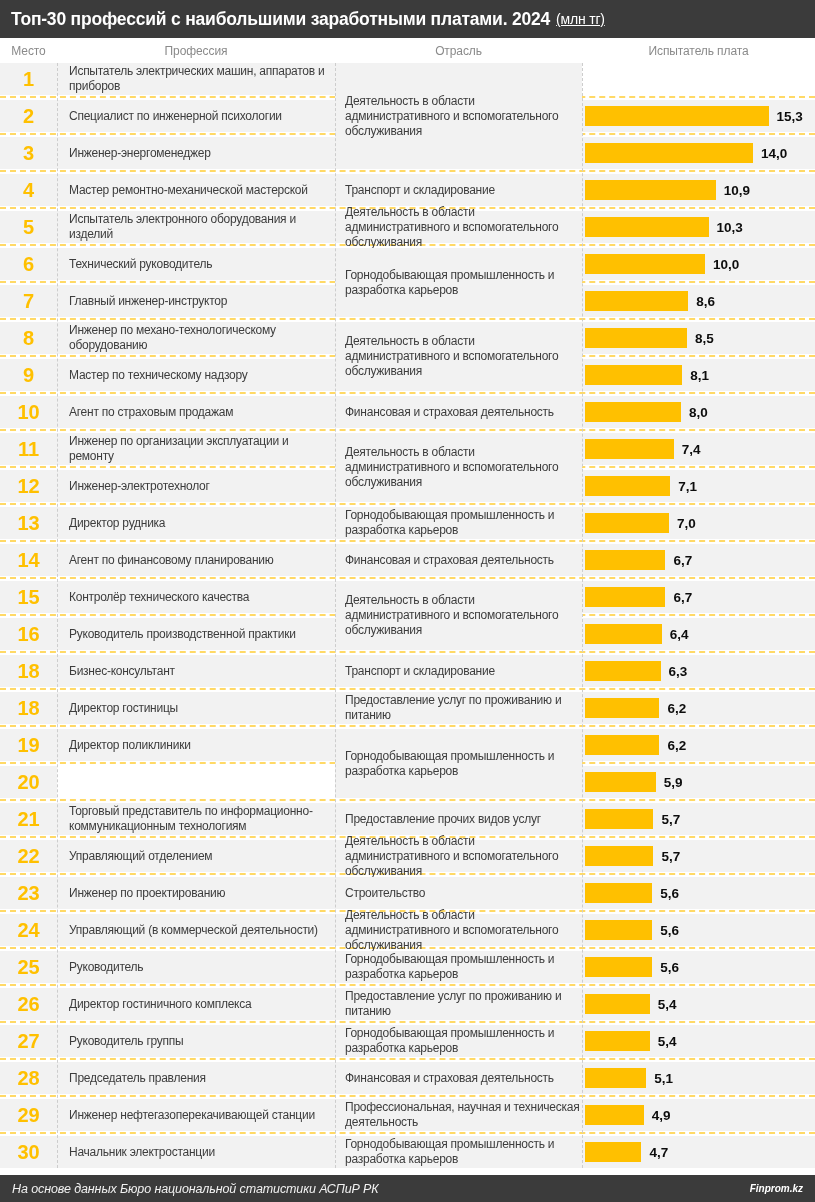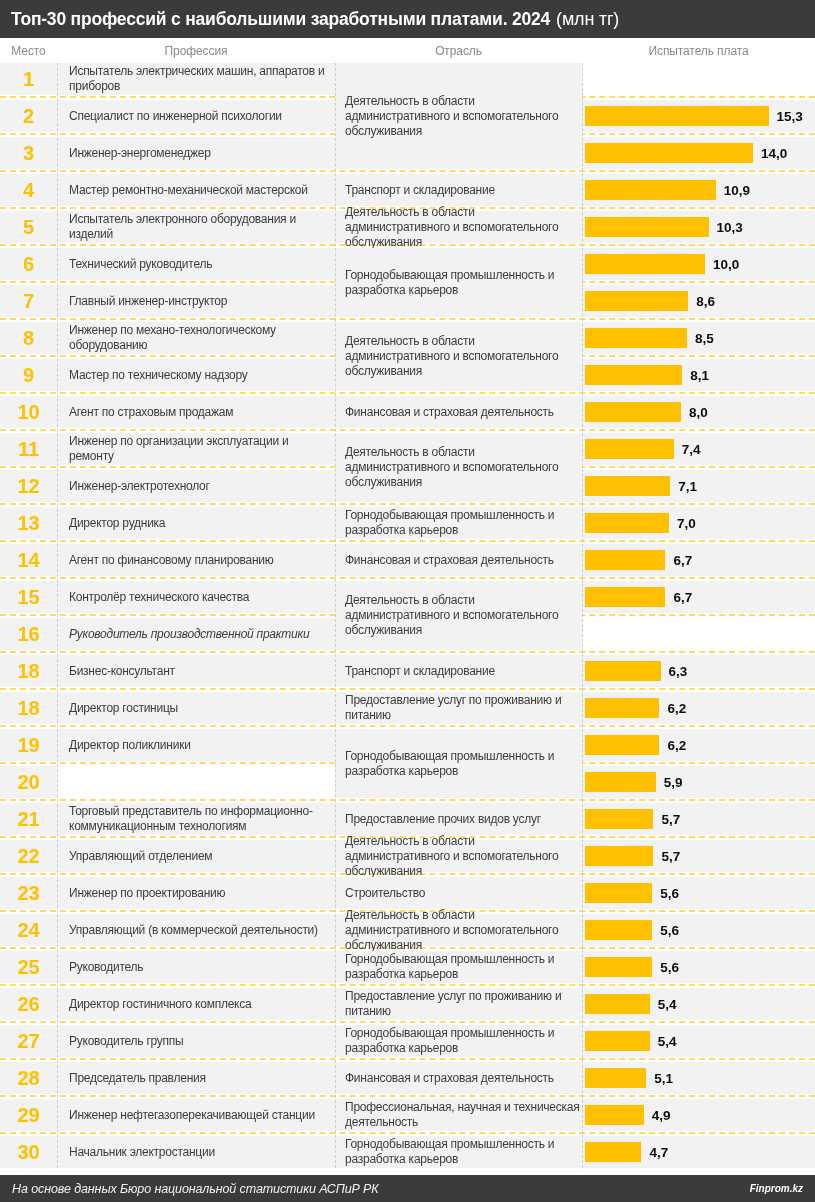--- a/index.html
+++ b/index.html
@@ -9,21 +9,21 @@
     -webkit-font-smoothing: antialiased;
   }
   .page { display: flex; flex-direction: column; width: 815px; height: 1202px; }
 
   .titlebar {
     height: 38px; background: var(--dark, #3B3B3B); color: #fff;
     display: flex; align-items: center; padding-left: 11px; box-sizing: border-box;
     flex: 0 0 auto;
   }
   .titlebar .t-main { font-size: 17.5px; font-weight: bold; letter-spacing: -0.2px; }
-  .titlebar .t-note { font-size: 18px; font-weight: 400; margin-left: 6px; letter-spacing: -0.2px; }
+  .titlebar .t-note { font-size: 14px; font-weight: 400; margin-left: 6px; letter-spacing: -0.2px; text-decoration: underline; }
 
   .colheads {
     height: 25px; flex: 0 0 auto;
     display: grid; grid-template-columns: 57px 278px 247px 1fr;
     align-items: center; color: #8a8a8a; font-size: 12px; letter-spacing: -0.1px;
   }
   .colheads span { text-align: center; }
 
   .grid {
     position: relative; flex: 0 0 auto;
@@ -155,21 +155,25 @@
         <div class="bar" style="width: 80.4px;"></div>
         <span class="val">6,7</span>
       </div>
       <div class="cell rank-cell" style="grid-area: 15 / 1;">15</div>
       <div class="cell prof-cell" style="grid-area: 15 / 2;">Контролёр технического качества</div>
       <div class="cell bar-cell" style="grid-area: 15 / 4;">
         <div class="bar" style="width: 80.4px;"></div>
         <span class="val">6,7</span>
       </div>
       <div class="cell rank-cell" style="grid-area: 16 / 1;">16</div>
-      <div class="cell prof-cell" style="grid-area: 16 / 2; font-style: italic;">Руководитель производственной практики</div>
+      <div class="cell prof-cell" style="grid-area: 16 / 2;">Руководитель производственной практики</div>
+      <div class="cell bar-cell" style="grid-area: 16 / 4;">
+        <div class="bar" style="width: 76.8px;"></div>
+        <span class="val">6,4</span>
+      </div>
       <div class="cell rank-cell" style="grid-area: 17 / 1;">18</div>
       <div class="cell prof-cell" style="grid-area: 17 / 2;">Бизнес-консультант</div>
       <div class="cell bar-cell" style="grid-area: 17 / 4;">
         <div class="bar" style="width: 75.6px;"></div>
         <span class="val">6,3</span>
       </div>
       <div class="cell rank-cell" style="grid-area: 18 / 1;">18</div>
       <div class="cell prof-cell" style="grid-area: 18 / 2;">Директор гостиницы</div>
       <div class="cell bar-cell" style="grid-area: 18 / 4;">
         <div class="bar" style="width: 74.4px;"></div>

